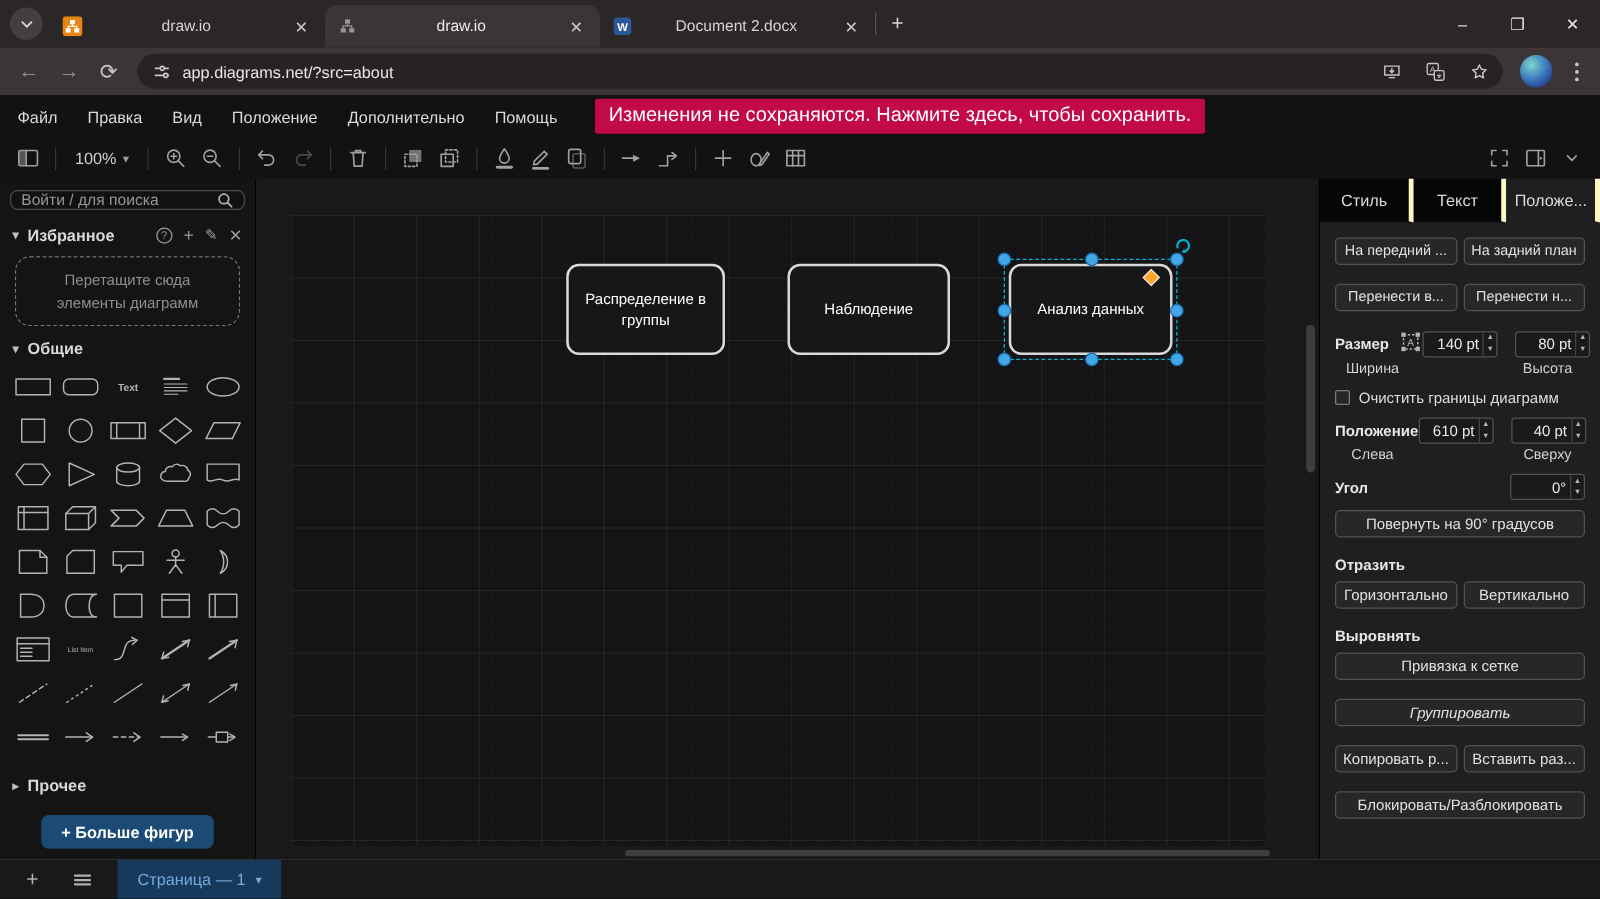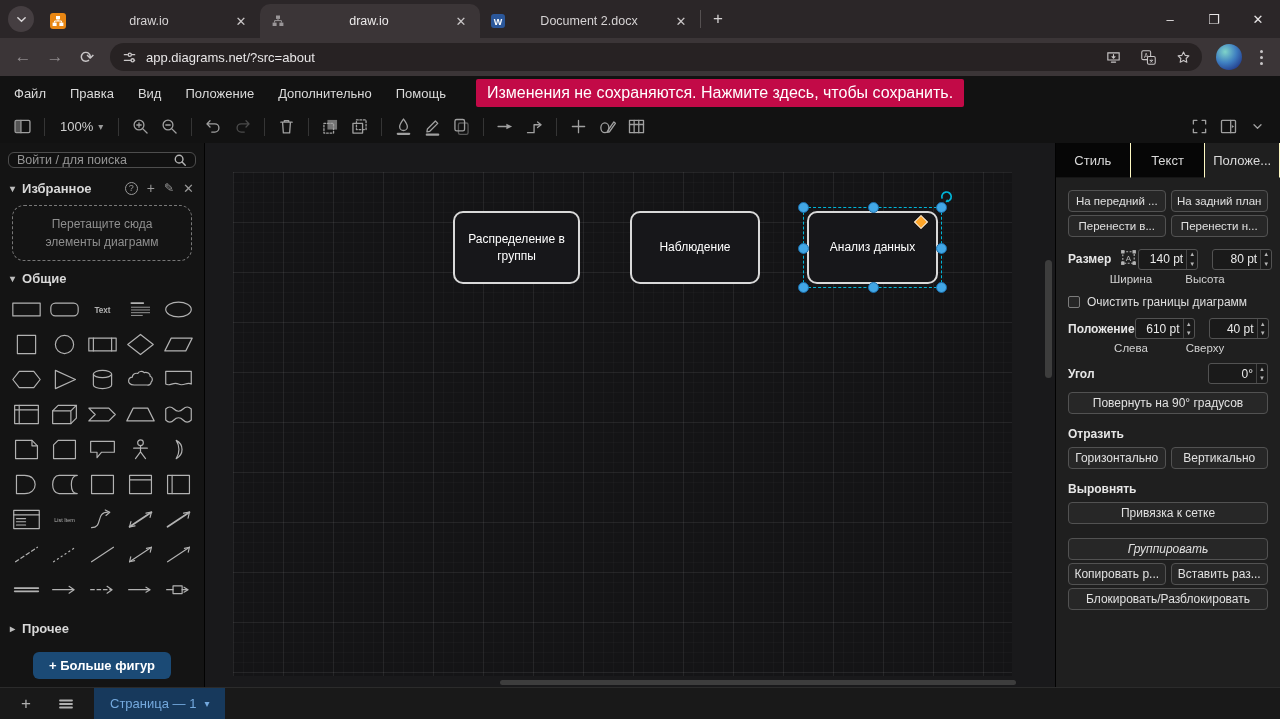--- a/index.html
+++ b/index.html
@@ -76,34 +76,34 @@
   .h-sw{left:-6px;bottom:-6px;} .h-s{left:64px;bottom:-6px;} .h-se{right:-6px;bottom:-6px;}
   .diamond { position:absolute; right:15px; top:9px; width:10px; height:10px; background:#ffa629; border:1px solid #e8e8e8; transform:rotate(45deg); }
   .rotator { position:absolute; right:-13px; top:-19px; width:15px; height:15px; }
   .rotator svg { width:15px; height:15px; stroke:#00b5d8; fill:none; stroke-width:1.8; stroke-linecap:round; }
   .hthumb { position:absolute; left:295px; top:537px; width:516px; height:5px; background:#3d3d3d; border-radius:3px; }
   .vthumb { position:absolute; right:3px; top:117px; width:7px; height:118px; background:#3d3d3d; border-radius:4px; }
 
   
   .fpanel { width:225px; background:#1f1f1f; border-left:1px solid #020202; display:flex; flex-direction:column; color:#e2e2e2; }
   .ptabs { height:35px; display:flex; }
-  .ptab { flex:1; display:flex; align-items:center; justify-content:center; font-size:13px; color:#dadada; background:#060606; border-right:1px solid #fef9c3; border-bottom:1px solid #161616; white-space:nowrap; overflow:hidden; }
+  .ptab { flex:1; display:flex; align-items:center; justify-content:center; font-size:13px; color:#dadada; background:#060606; border-right:4px solid #fef9c3; border-bottom:1px solid #161616; white-space:nowrap; overflow:hidden; }
   .ptab.active { background:#1f1f1f; border-bottom-color:#1f1f1f; }
   .pcontent { padding:12px 12px 0 12px; font-size:12px; }
-  .btnrow { display:flex; gap:5px; margin-bottom:3px; }
+  .btnrow { display:flex; gap:5px; margin-bottom:15px; }
   .pbtn { flex:1; background:#272727; border:1px solid #525252; border-radius:4px; color:#e0e0e0; font-size:11.5px; height:22px; display:flex; align-items:center; justify-content:center; padding:0 5px; white-space:nowrap; overflow:hidden; }
   .pbtn.full { flex:none; width:100%; }
   .frow { display:flex; align-items:center; margin-top:11px; }
   .flabel { font-weight:bold; color:#e6e6e6; }
   .fpair { margin-left:auto; display:flex; gap:14px; align-items:center; }
   .field { width:60px; height:21px; background:#1a1a1a; border:1px solid #525252; border-radius:3px; display:flex; align-items:stretch; }
   .field .val { flex:1; display:flex; align-items:center; justify-content:flex-end; padding-right:3px; color:#eaeaea; font-size:12px; }
   .spin { width:11px; border-left:1px solid #444; display:flex; flex-direction:column; }
   .spin i { flex:1; display:flex; align-items:center; justify-content:center; font-style:normal; font-size:6px; color:#b5b5b5; }
-  .caps { display:flex; justify-content:center; gap:14px; margin-top:3px; color:#d2d2d2; font-size:11.5px; }
+  .caps { display:flex; justify-content:space-between; gap:14px; margin-top:3px; color:#d2d2d2; font-size:11.5px; }
   .caps span { width:60px; text-align:center; }
   .chkrow { display:flex; align-items:center; gap:7px; margin-top:10px; color:#dedede; }
   .chk { width:12px; height:12px; border:1px solid #7c7c7c; border-radius:2px; background:#262626; }
   .phead { font-weight:bold; color:#e6e6e6; margin:13px 0 6px 0; }
   .constrain svg { width:19px; height:19px; stroke:#b5b5b5; fill:none; stroke-width:1.2; }
   .mt8 { margin-top:8px; } .mt14 { margin-top:14px; }
 
   
   .footer { position:absolute; bottom:0; left:0; right:0; height:32px; background:#191919; border-top:1px solid #2b2b2b; display:flex; align-items:center; }
   .fbtn { width:28px; height:28px; margin-left:12px; display:flex; align-items:center; justify-content:center; color:#b0b0b0; font-size:17px; }

